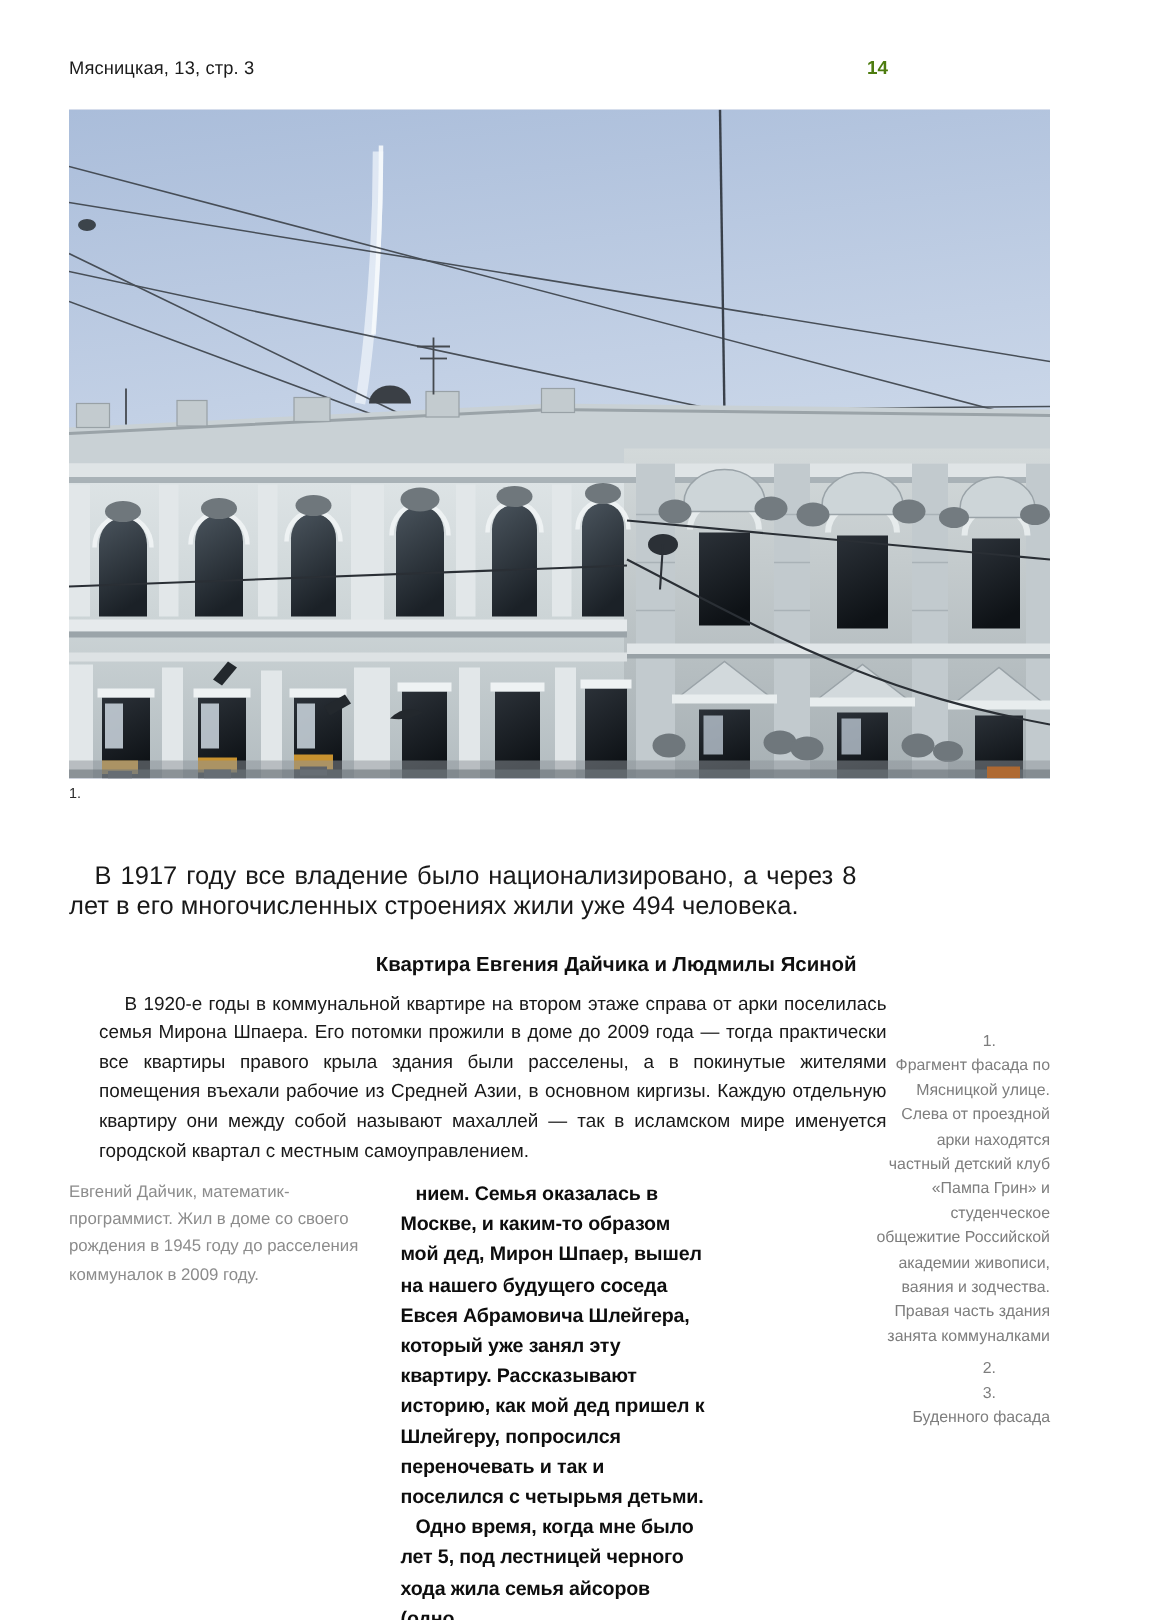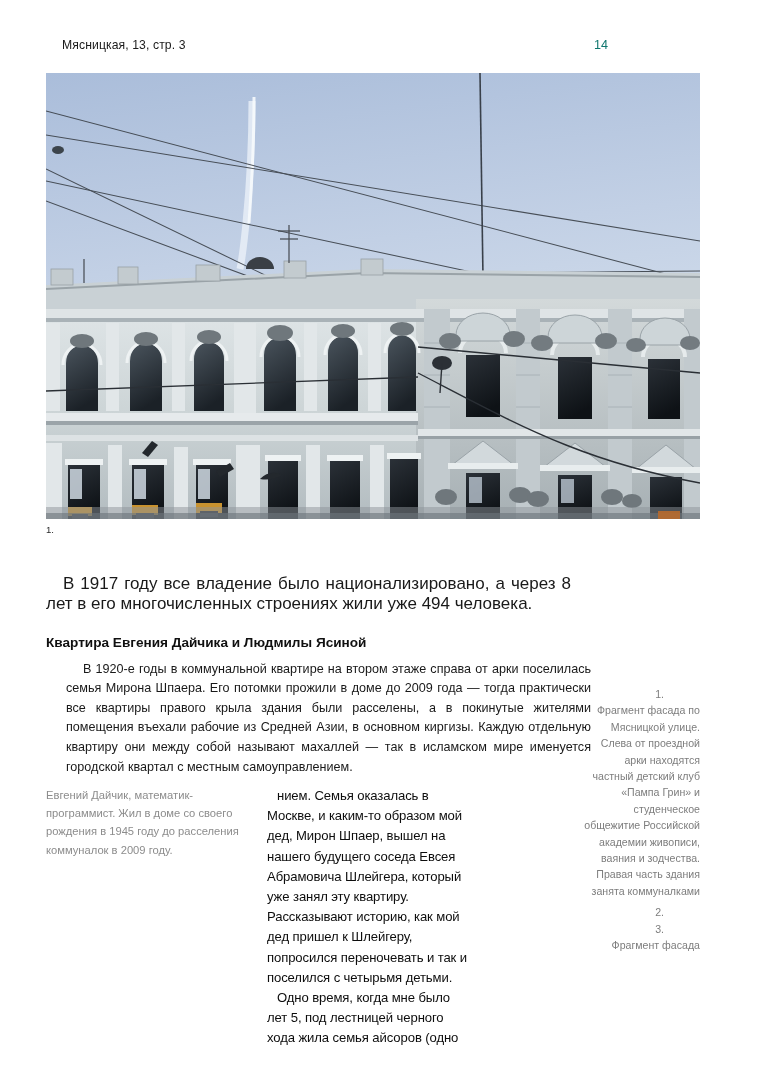--- a/index.html
+++ b/index.html
@@ -18,41 +18,41 @@
   }
 
   .page {
     position: absolute;
     inset: 0;
   }
 
   
   .runhead {
     position: absolute;
-    left: 62px;
+    left: 46px;
     top: 38px;
     width: 654px;
     height: 20px;
   }
   .runhead-title {
     position: absolute;
     left: 0;
     top: 0;
     font-size: 12.2px;
     letter-spacing: 0.1px;
     color: #1b1b1b;
     white-space: nowrap;
   }
   .runhead-folio {
     position: absolute;
     right: 108px;
     top: 0;
     font-size: 12.6px;
-    font-weight: 400;
-    color: #0f766e;
+    font-weight: 700;
+    color: #4d7c0f;
   }
 
   
   .photo {
     position: absolute;
     left: 46px;
     top: 73px;
     width: 654px;
     height: 446px;
     overflow: hidden;
@@ -81,21 +81,21 @@
     color: #191919;
   }
 
   .subhead {
     position: absolute;
     left: 46px;
     top: 622px;
     width: 525px;
     font-size: 13.6px;
     line-height: 19px;
-    text-align: left;
+    text-align: right;
     color: #101010;
   }
 
   .body-block {
     position: absolute;
     left: 46px;
     top: 647px;
     width: 525px;
     font-size: 12.6px;
     line-height: 19.6px;
@@ -117,21 +117,21 @@
   .col-a { left: 46px; }
   .col-b { left: 267px; }
 
   .col .byline {
     color: #8c8c8c;
     font-size: 11.2px;
     line-height: 18.2px;
     margin: 0 0 1px 0;
   }
   .col .quote {
-    font-weight: 400;
+    font-weight: 700;
     font-size: 13.1px;
     line-height: 20.2px;
     letter-spacing: -0.1px;
     margin: 0;
     text-indent: 10px;
     color: #0d0d0d;
   }
   .col .quote + .quote { margin-top: 0; }
 
   
@@ -438,16 +438,16 @@
   <div class="col col-b">
     <p class="quote">нием. Семья оказалась в Москве, и каким-то образом мой дед, Мирон Шпаер, вышел на нашего будущего соседа Евсея Абрамовича Шлейгера, который уже занял эту квартиру. Рассказывают историю, как мой дед пришел к Шлейгеру, попросился переночевать и так и поселился с четырьмя детьми.</p>
     <p class="quote">Одно время, когда мне было лет 5, под лестницей черного хода жила семья айсоров (одно</p>
   </div>
 
   <div class="rail">
     <p class="cap-num">1.</p>
     <p class="cap-body">Фрагмент фасада по Мясницкой улице. Слева от проездной арки находятся частный детский клуб «Пампа Грин» и студенческое общежитие Российской академии живописи, ваяния и зодчества. Правая часть здания занята коммуналками</p>
     <p class="cap-num">2.</p>
     <p class="cap-num">3.</p>
-    <p class="cap-body">Фрагмент фасада</p>
+    <p class="cap-body">Буденного фасада</p>
   </div>
 
 </div>
 
 </body></html>

